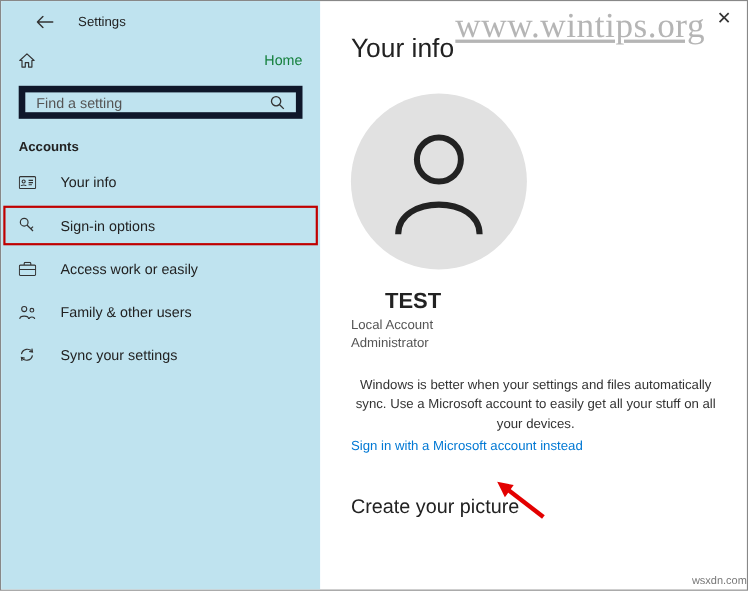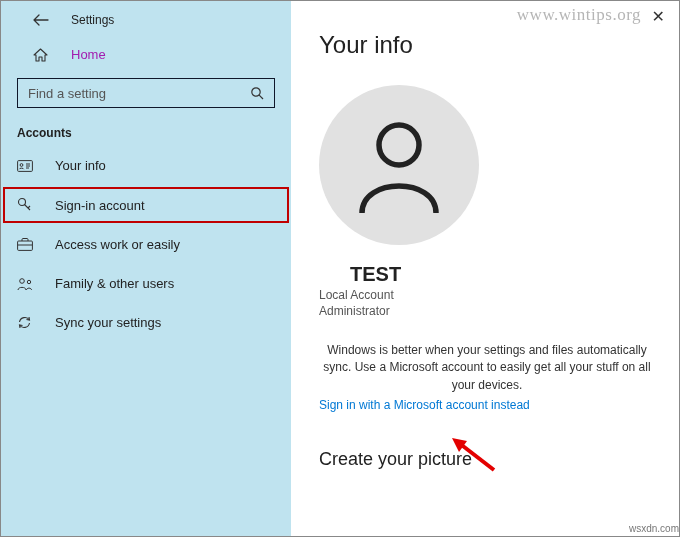--- a/index.html
+++ b/index.html
@@ -39,33 +39,34 @@
       text-align: center;
       margin-right: 20px;
       font-size: 14px;
     }
     .settings-label {
       font-size: 12px;
     }
     .home-row {
       display: flex;
       align-items: center;
-      padding: 8px 16px 8px 32px;
+      padding: 8px 16px 8px 16px;
       font-size: 13px;
-      color: #a21caf;
+      color: #15803d;
+      justify-content: space-between;
     }
     .home-icon {
       width: 18px;
       margin-right: 20px;
       text-align: center;
       font-size: 14px;
     }
     .search-box {
       margin: 8px 16px 14px 16px;
-      border: 1px solid #0f172a;
+      border: 6px solid #0f172a;
       display: flex;
       align-items: center;
       height: 30px;
       background: #bfe3ef;
       padding: 0 10px;
       justify-content: space-between;
     }
     .search-box input {
       border: none;
       outline: none;
@@ -160,26 +161,27 @@
     .section2 {
       font-size: 18px;
       font-weight: 400;
       color: #222;
       margin-top: 36px;
     }
     .watermark {
       position: absolute;
       top: 4px;
       right: 38px;
-      font-size: 17px;
+      font-size: 32px;
       color: rgba(120,120,120,0.55);
       font-family: Georgia, serif;
       font-style: normal;
       pointer-events: none;
       letter-spacing: 0.5px;
+      text-decoration: underline;
     }
     .attr {
       position: absolute;
       bottom: 2px;
       right: 0;
       font-size: 10px;
       color: #777;
     }
     .arrow-pointer {
       position: absolute;
@@ -241,21 +243,21 @@
 
 
     <div class="nav-item selected">
       <span class="nav-icon">
         <svg width="16" height="16" viewBox="0 0 16 16">
             <circle cx="5" cy="5" r="3.5" stroke="#333" stroke-width="1.1" fill="none"></circle>
             <line x1="7.5" y1="7.5" x2="13" y2="13" stroke="#333" stroke-width="1.1"></line>
             <line x1="11" y1="11" x2="13" y2="9" stroke="#333" stroke-width="1.1"></line>
           </svg>
       </span>
-      <span>Sign-in account</span>
+      <span>Sign-in options</span>
     </div>
 
     <div class="nav-item">
       <span class="nav-icon">
         <svg width="16" height="13" viewBox="0 0 16 13">
             <rect x="0.6" y="3" width="14.8" height="9.4" rx="1" stroke="#333" stroke-width="1" fill="none"></rect>
             <path d="M5 3 V1.5 C5 0.9 5.5 0.5 6 0.5 H10 C10.5 0.5 11 0.9 11 1.5 V3" stroke="#333" stroke-width="1" fill="none"></path>
             <line x1="0.6" y1="7" x2="15.4" y2="7" stroke="#333" stroke-width="1"></line>
           </svg>
       </span>

